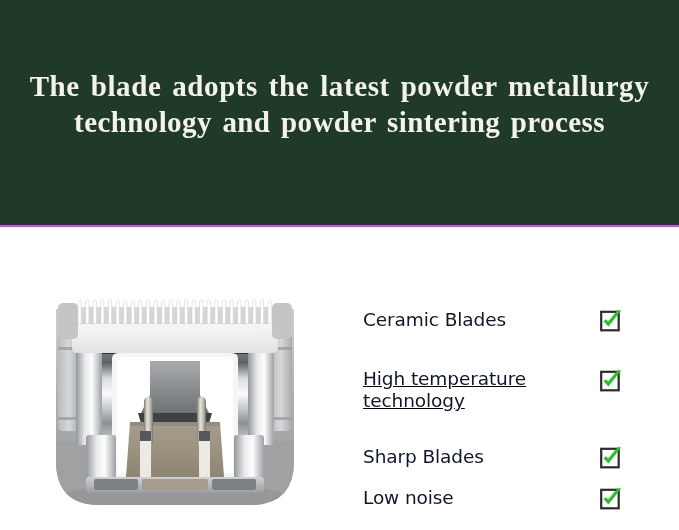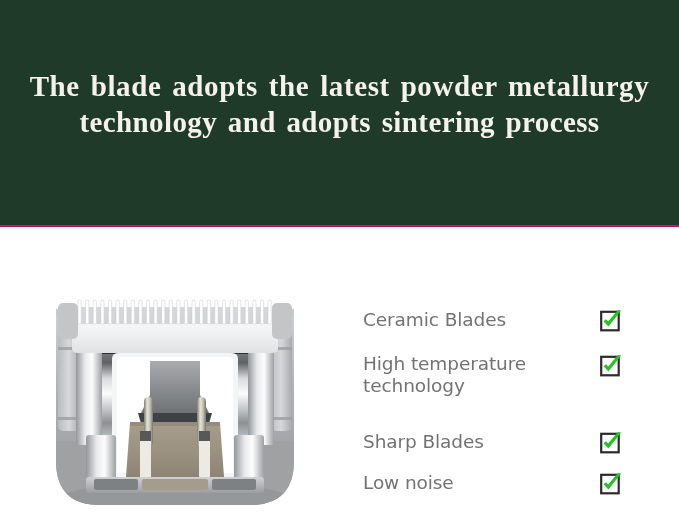--- a/index.html
+++ b/index.html
@@ -24,21 +24,21 @@
 
   
   #header-banner {
     position: absolute;
     left: 0;
     top: 0;
     width: 679px;
     height: 227px;
     background: #1f3a28;
     box-sizing: border-box;
-    border-bottom: 2px solid #be185d;
+    border-bottom: 2px solid #d946ef;
   }
 
   #headline {
     position: absolute;
     left: 0;
     top: 68px;
     width: 679px;
     text-align: center;
     color: #f4f2ea;
     font-family: "Liberation Serif", serif;
@@ -79,28 +79,28 @@
     position: absolute;
     left: 363px;
     top: 80px;
     width: 290px;
   }
   .feature-row {
     position: relative;
     min-height: 40px;
   }
   .feature-row-1 { margin-top: 0px; }
-  .feature-row-2 { margin-top: 4px; }
+  .feature-row-2 { margin-top: 19px; text-decoration: underline; }
   .feature-row-3 { margin-top: 34px; }
   .feature-row-4 { margin-top: 1px; }
 
   .feature-label {
     display: block;
     width: 232px;
-    color: #737373;
+    color: #0f172a;
     font-family: "DejaVu Sans", sans-serif;
     font-size: 18.5px;
     font-weight: 400;
     line-height: 22px;
     letter-spacing: -0.1px;
   }
   .feature-label .lbl-line { display: block; }
 
   .checkbox {
     position: absolute;
@@ -113,21 +113,21 @@
   .checkbox svg { display: block; overflow: visible; }
 </style>
 </head>
 <body>
 
 <div id="page">
 
   <div id="header-banner">
     <div id="headline">
       <span class="hl-line hl-line-1">The blade adopts the latest powder metallurgy</span>
-      <span class="hl-line hl-line-2">technology and adopts sintering process</span>
+      <span class="hl-line hl-line-2">technology and powder sintering process</span>
     </div>
   </div>
 
   <div id="body-area">
 
     <div id="product-photo">
       <svg width="282" height="232" viewBox="0 0 282 232" xmlns="http://www.w3.org/2000/svg">
         <defs>
           <linearGradient id="gBodyV" x1="0" y1="0" x2="0" y2="1">
             <stop offset="0" stop-color="#cfd1d3"></stop>

